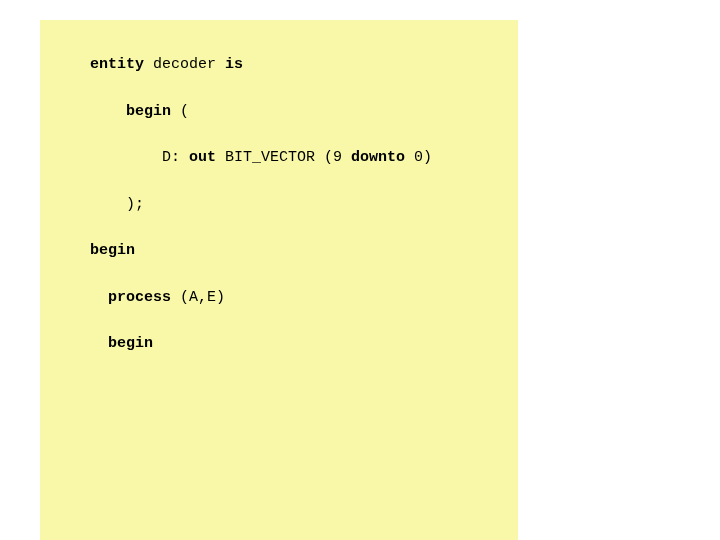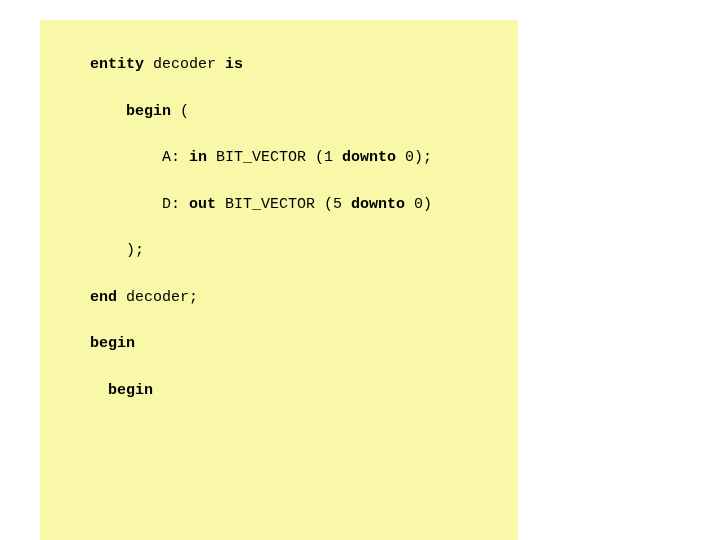--- a/index.html
+++ b/index.html
@@ -20,25 +20,24 @@
   .kw { font-weight: bold; }
   .line { display: block; margin-left: 36px; }
   span[data-bind] { white-space: pre; }
 </style>
 </head>
 <body>
 
 <div class="code-block">
 <span class="line"><span class="kw" data-bind="code.l1_entity">entity</span><span data-bind="code.l1_name"> decoder </span><span class="kw" data-bind="code.l1_is">is</span></span>
 <span class="line"><span class="kw" data-bind="code.l2_port">    begin </span><span data-bind="code.l2_paren">(</span></span>
-<span class="line"><span data-bind="code.l3_pre">        A: </span><span class="kw" data-bind="code.l3_in">in</span><span data-bind="code.l3_mid"> BIT_VECTOR (1 </span><span class="kw" data-bind="code.l3_downto">downto</span><span data-bind="code.l3_post"> 0);</span></span>
-<span class="line"><span data-bind="code.l5_pre">        D: </span><span class="kw" data-bind="code.l5_out">out</span><span data-bind="code.l5_mid"> BIT_VECTOR (5 </span><span class="kw" data-bind="code.l5_downto">downto</span><span data-bind="code.l5_post"> 0)</span></span>
+<span class="line"><span data-bind="code.l5_pre">        D: </span><span class="kw" data-bind="code.l5_out">out</span><span data-bind="code.l5_mid"> BIT_VECTOR (9 </span><span class="kw" data-bind="code.l5_downto">downto</span><span data-bind="code.l5_post"> 0)</span></span>
 <span class="line"><span data-bind="code.l6">    );</span></span>
-<span class="line"><span class="kw" data-bind="code.l7_end">end</span><span data-bind="code.l7_post"> decoder;</span></span>
 <span class="line"><span class="kw" data-bind="code.l9">begin</span></span>
+<span class="line"><span data-bind="code.l10_pre">  </span><span class="kw" data-bind="code.l10_process">process</span><span data-bind="code.l10_post"> (A,E)</span></span>
 <span class="line"><span data-bind="code.l11_pre">  </span><span class="kw" data-bind="code.l11_begin">begin</span></span>
 
 
 
 
 
 
 
 
 </div>

